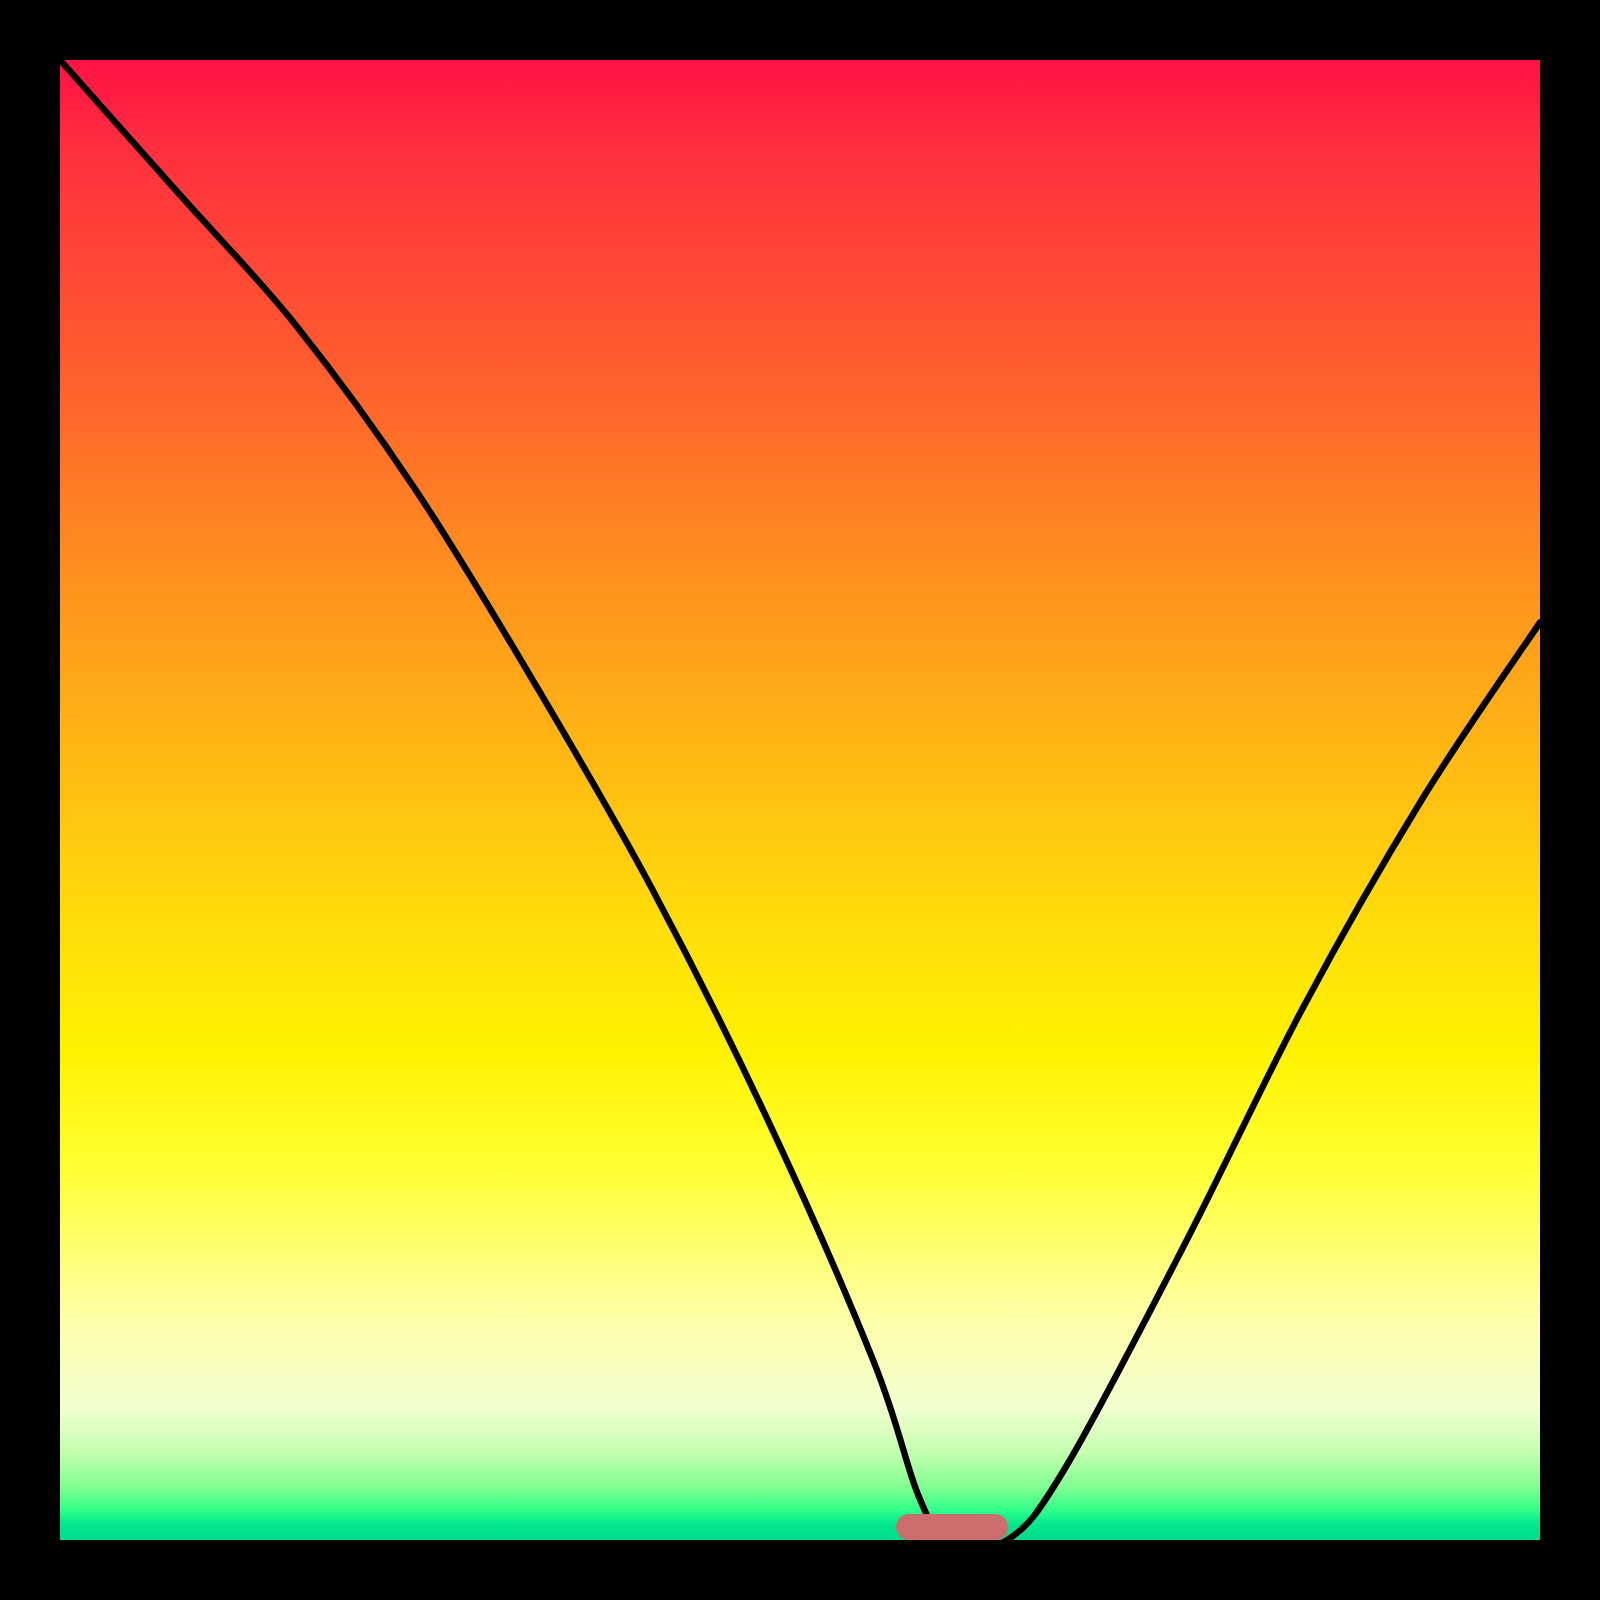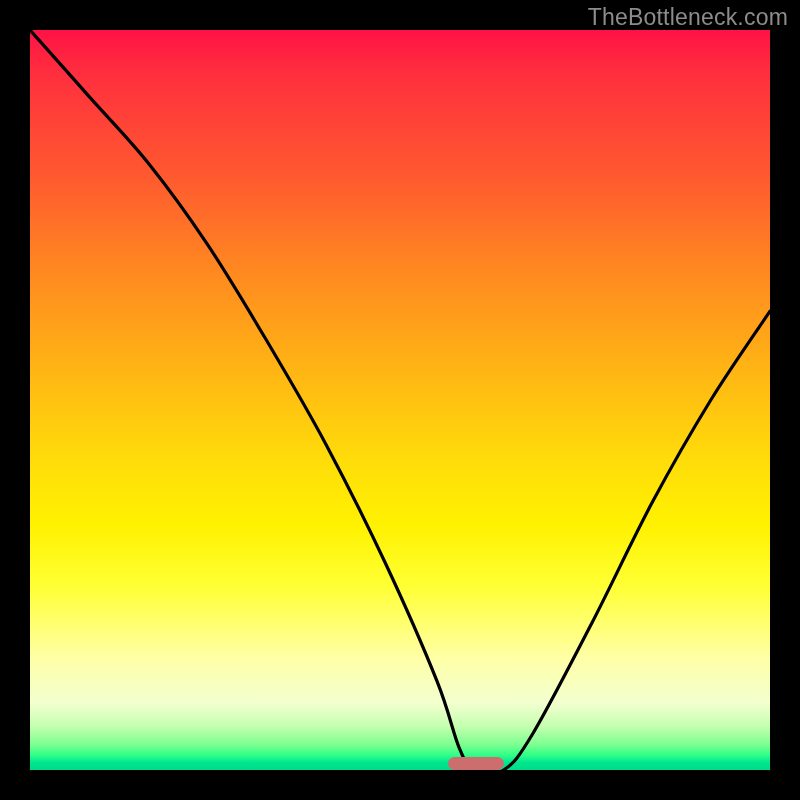--- a/index.html
+++ b/index.html
@@ -63,21 +63,20 @@
     font-size: 23px;
     letter-spacing: 0.2px;
     font-weight: 400;
   }
 </style>
 </head>
 <body>
 
 <div class="frame">
 
-  <div class="watermark">TheBottleneck.com</div>
 
   <div class="plot-area">
 
     <svg class="curve-svg" viewBox="0 0 740 740" preserveAspectRatio="none">
       <path fill="none" stroke="#000" stroke-width="3.2" stroke-linecap="round" stroke-linejoin="round" d="M 0.0 0.0 C 9.9 11.1 39.5 44.4 59.2 66.6 C 78.9 88.8 98.7 108.5 118.4 133.2 C 138.1 157.9 157.9 185.0 177.6 214.6 C 197.3 244.2 217.1 277.5 236.8 310.8 C 256.5 344.1 276.3 377.4 296.0 414.4 C 315.7 451.4 336.7 493.3 355.2 532.8 C 373.7 572.3 394.7 620.4 407.0 651.2 C 419.3 682.0 423.0 703.0 429.2 717.8 C 435.4 732.6 436.6 736.3 444.0 740.0 C 451.4 743.7 463.7 746.2 473.6 740.0 C 483.5 733.8 488.4 727.7 503.2 703.0 C 518.0 678.3 542.7 630.2 562.4 592.0 C 582.1 553.8 601.9 510.6 621.6 473.6 C 641.3 436.6 661.1 402.1 680.8 370.0 C 700.5 337.9 730.1 296.0 740.0 281.2 "></path>
     </svg>
 
     <div class="marker" style="left: 418.1px; width: 55.5px; top: 727px; height: 13px;"></div>
   </div>
 

